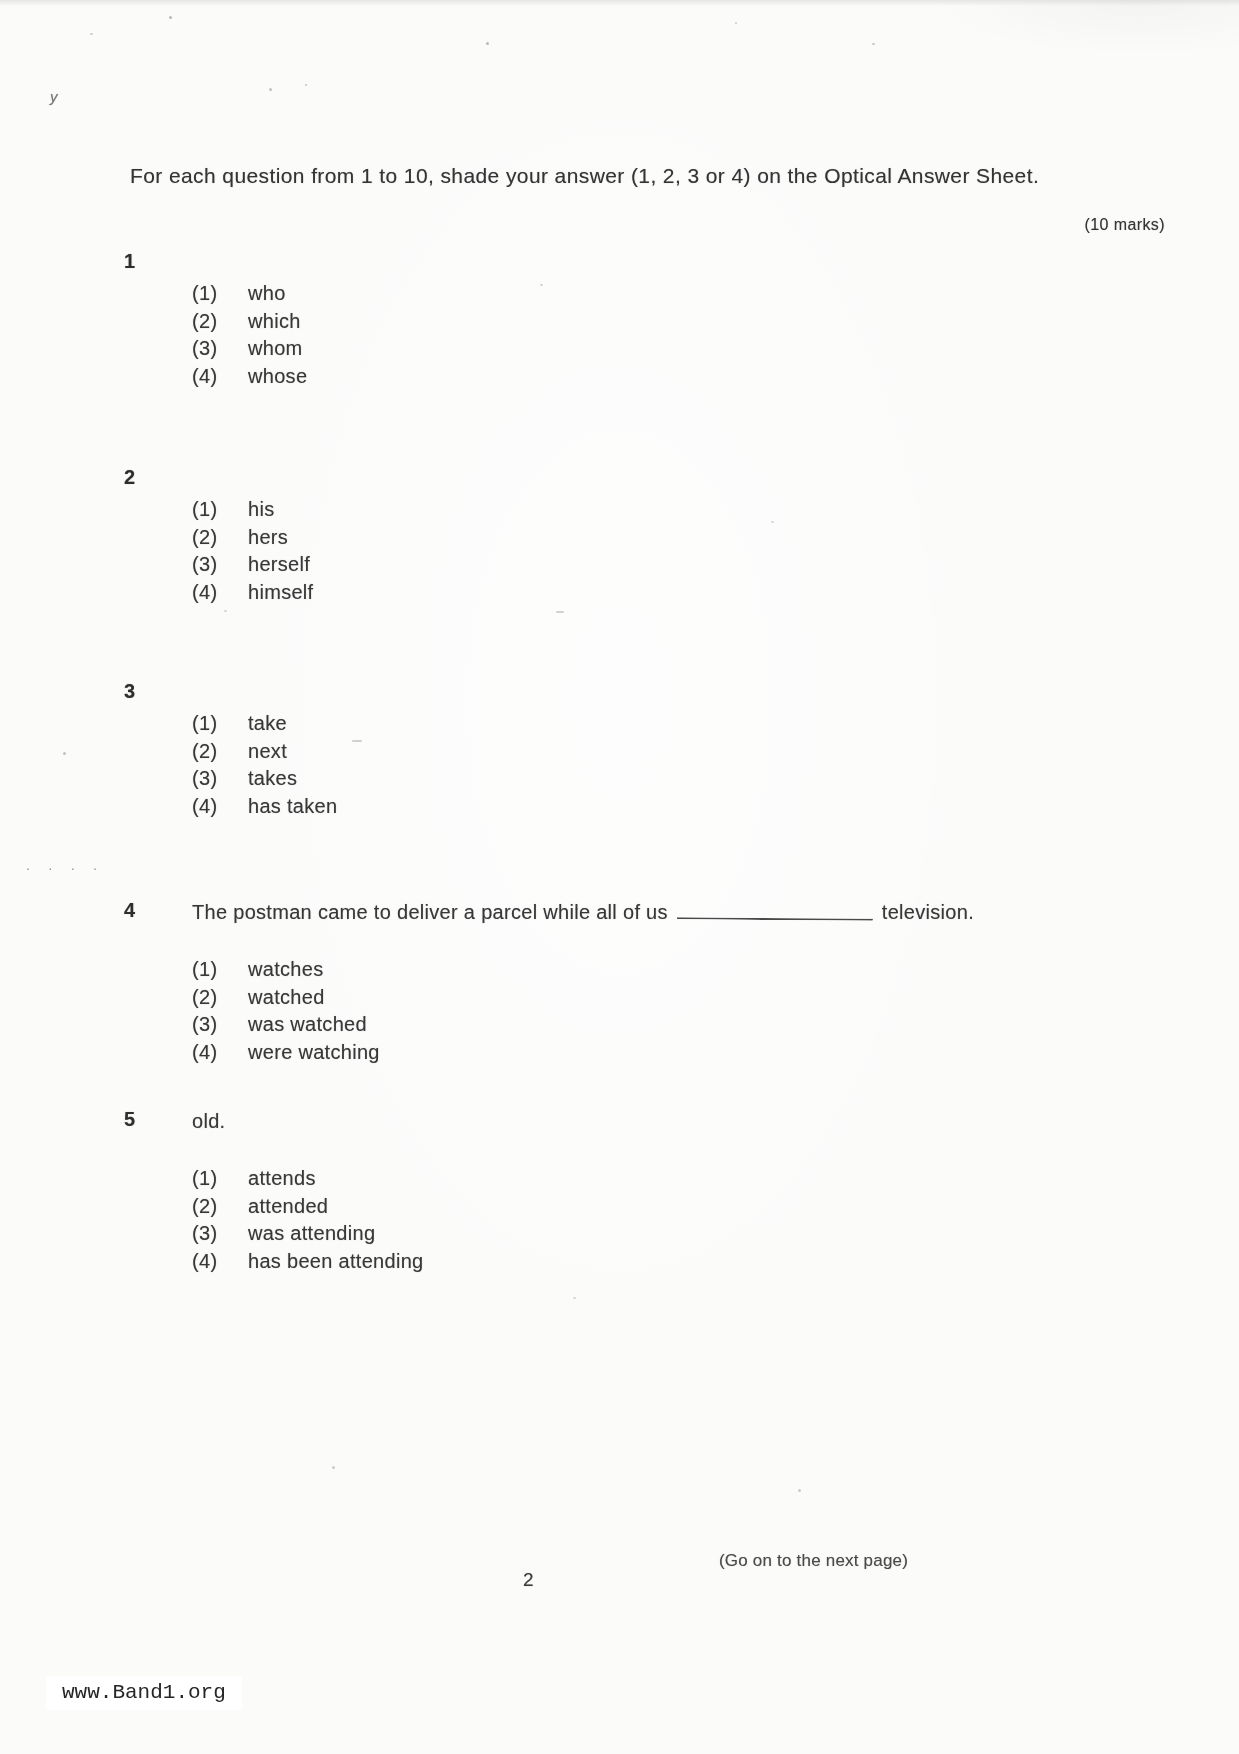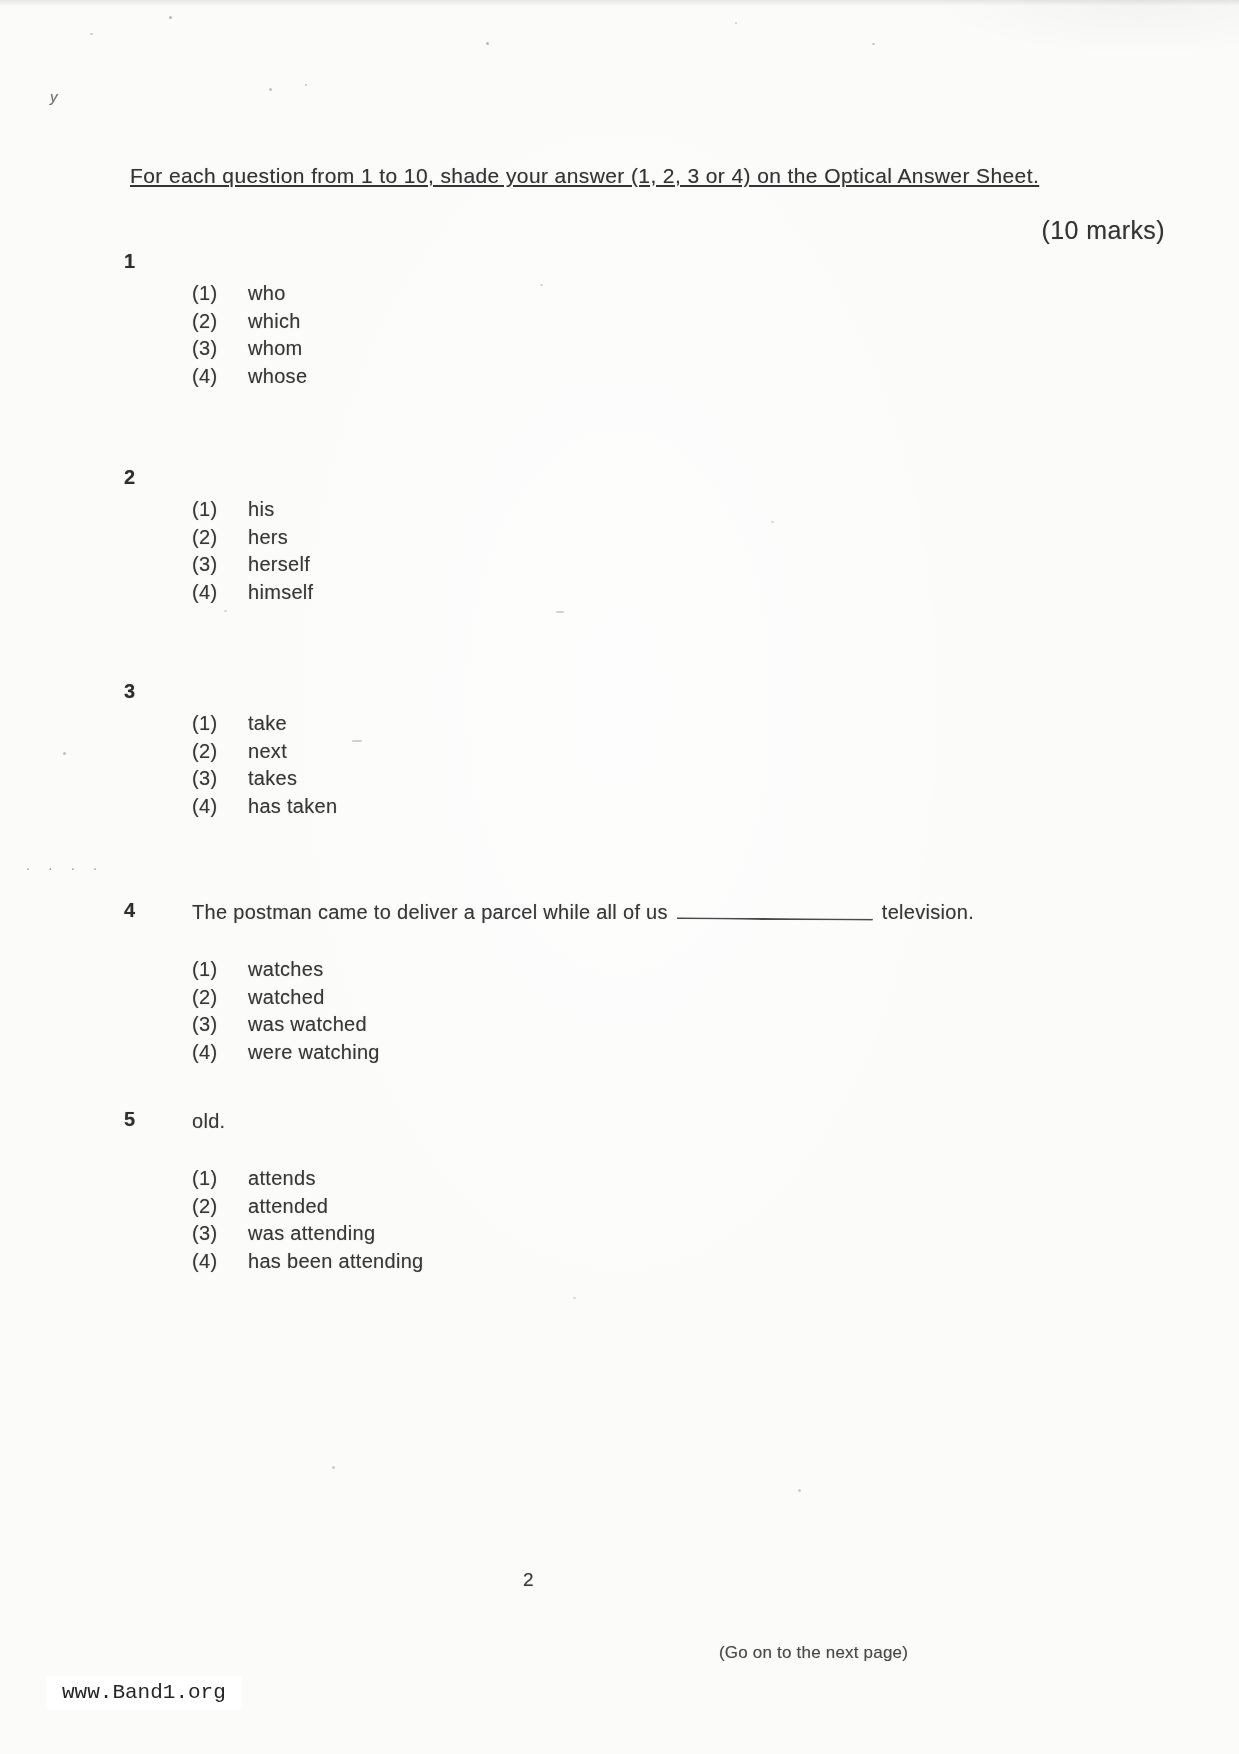--- a/index.html
+++ b/index.html
@@ -18,25 +18,25 @@
     color:#3a3a3a;
   }
   .scan-text{ text-shadow:0 0 1px rgba(70,70,70,.45); }
 
   .corner-mark{
     position:absolute;left:50px;top:88px;
     font-size:15px;color:#777;font-style:italic;
   }
   .instructions{
     position:absolute;left:130px;top:162px;width:1060px;
-    font-size:21px;letter-spacing:.4px;line-height:27px;color:#343434;text-decoration:underline;
+    font-size:21px;letter-spacing:.4px;line-height:27px;color:#343434;
   }
   .marks{
     position:absolute;top:216px;right:74px;
-    font-size:25px;letter-spacing:.4px;color:#343434;
+    font-size:16px;letter-spacing:.4px;color:#343434;
   }
 
   .question{position:absolute;left:124px;display:flex;align-items:flex-start;}
   .q1{top:250px}.q2{top:466px}.q3{top:680px}.q4{top:899px}.q5{top:1108px}
   .qnum{width:68px;font-weight:bold;font-size:20px;color:#2e2e2e;}
   .qbody{font-size:20px;letter-spacing:.3px;color:#383838;}
   .qline{white-space:nowrap;line-height:27px;}
   .qline2{line-height:27px;}
   .qline2:empty{display:none;}
   .blank{
@@ -54,21 +54,21 @@
   .option{display:flex;line-height:27.5px;}
   .olabel{width:56px;}
   .otext{}
 
   .stray-dots{
     position:absolute;left:26px;top:856px;
     font-size:15px;letter-spacing:7px;color:#9a9a98;
   }
 
   .continue-note{
-    position:absolute;left:719px;top:1643px;
+    position:absolute;left:719px;top:1551px;
     font-size:17px;letter-spacing:.2px;color:#4a4a4a;
   }
   .page-number{
     position:absolute;left:523px;top:1569px;
     font-size:19px;color:#3a3a3a;
   }
   .watermark{
     position:absolute;left:46px;top:1676px;
     background:#ffffff;
     padding:5px 16px 6px 16px;

